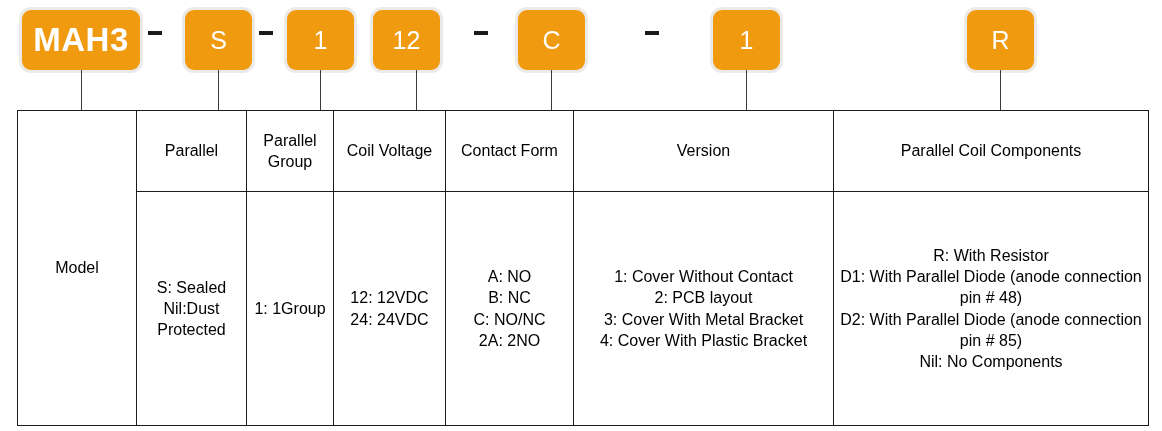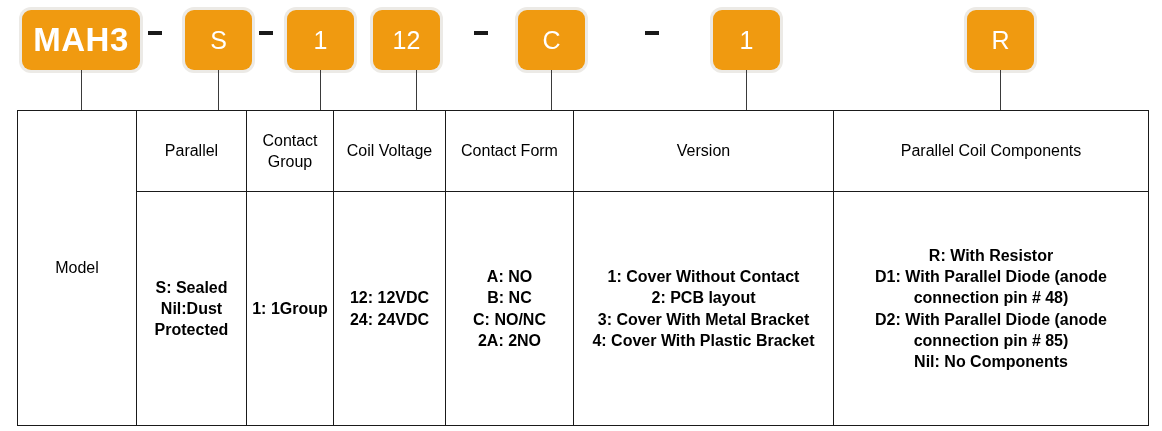--- a/index.html
+++ b/index.html
@@ -83,21 +83,20 @@
     height: 76px;
   }
   td.body-cell {
     height: 229px;
   }
   td.model-cell {
     height: 307px;
   }
   .cell-lines > div {
     white-space: nowrap;
-    font-weight: bold;
   }
   .cell-lines.wrap > div {
     white-space: normal;
   }
 </style>
 </head>
 <body>
 
 <div id="diagram">
 
@@ -139,21 +138,21 @@
       <col style="width:128px">
       <col style="width:260px">
       <col style="width:315px">
     </colgroup>
     <tbody>
       <tr>
         <td class="model-cell" rowspan="2">
           <div>Model</div>
         </td>
         <td class="header-cell">Parallel</td>
-        <td class="header-cell">Contact Group</td>
+        <td class="header-cell">Parallel Group</td>
         <td class="header-cell">Coil Voltage</td>
         <td class="header-cell">Contact Form</td>
         <td class="header-cell">Version</td>
         <td class="header-cell">Parallel Coil Components</td>
       </tr>
       <tr>
         <td class="body-cell">
           <div class="cell-lines">
               <div>S: Sealed</div>
               <div>Nil:Dust</div>

